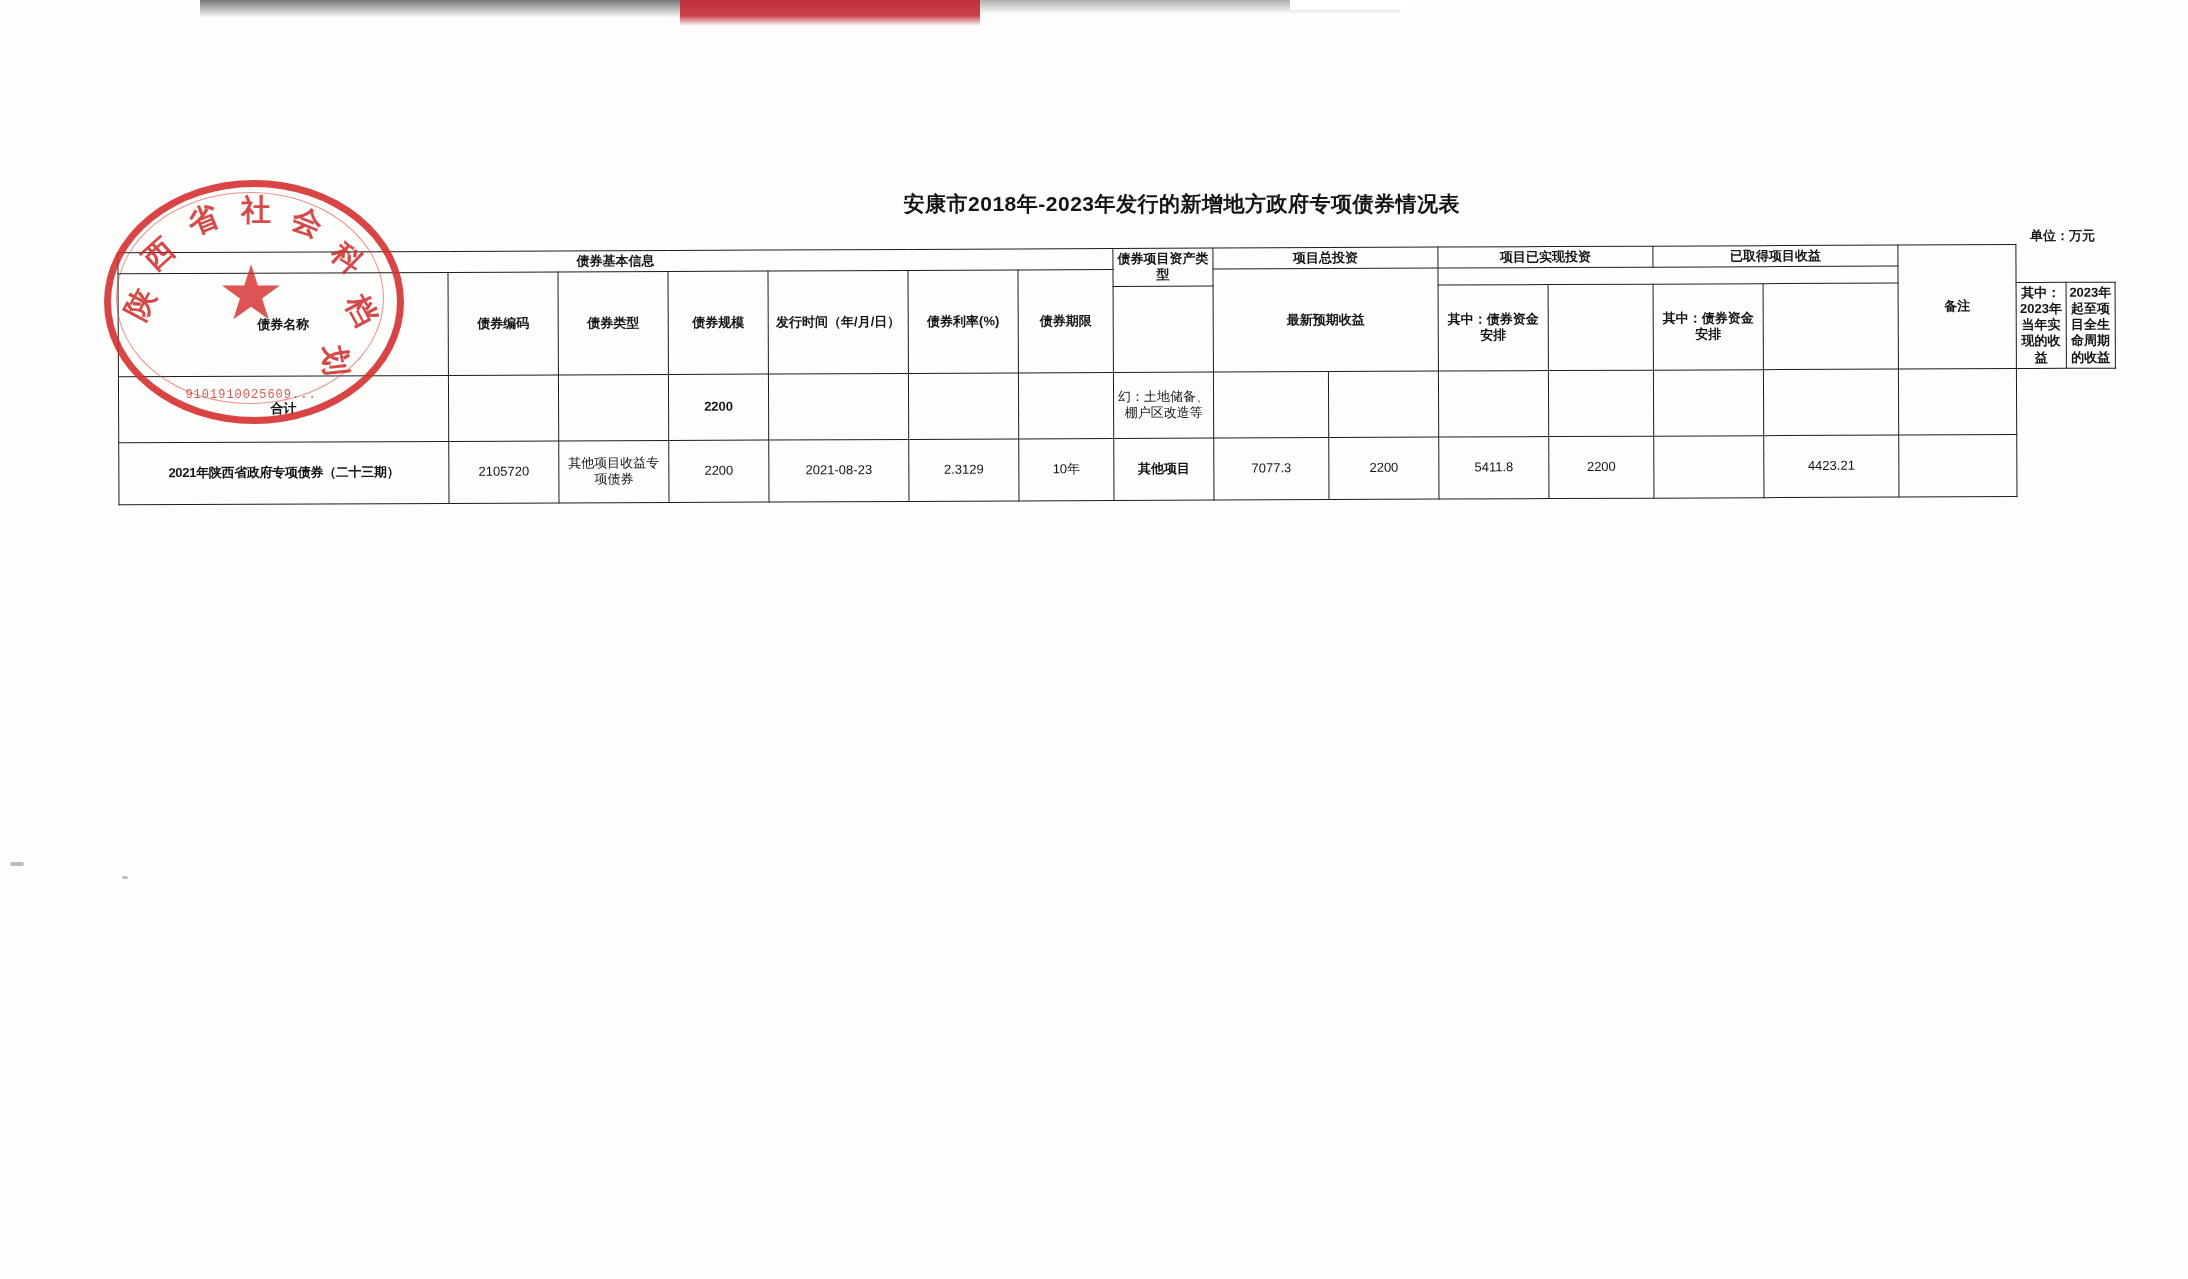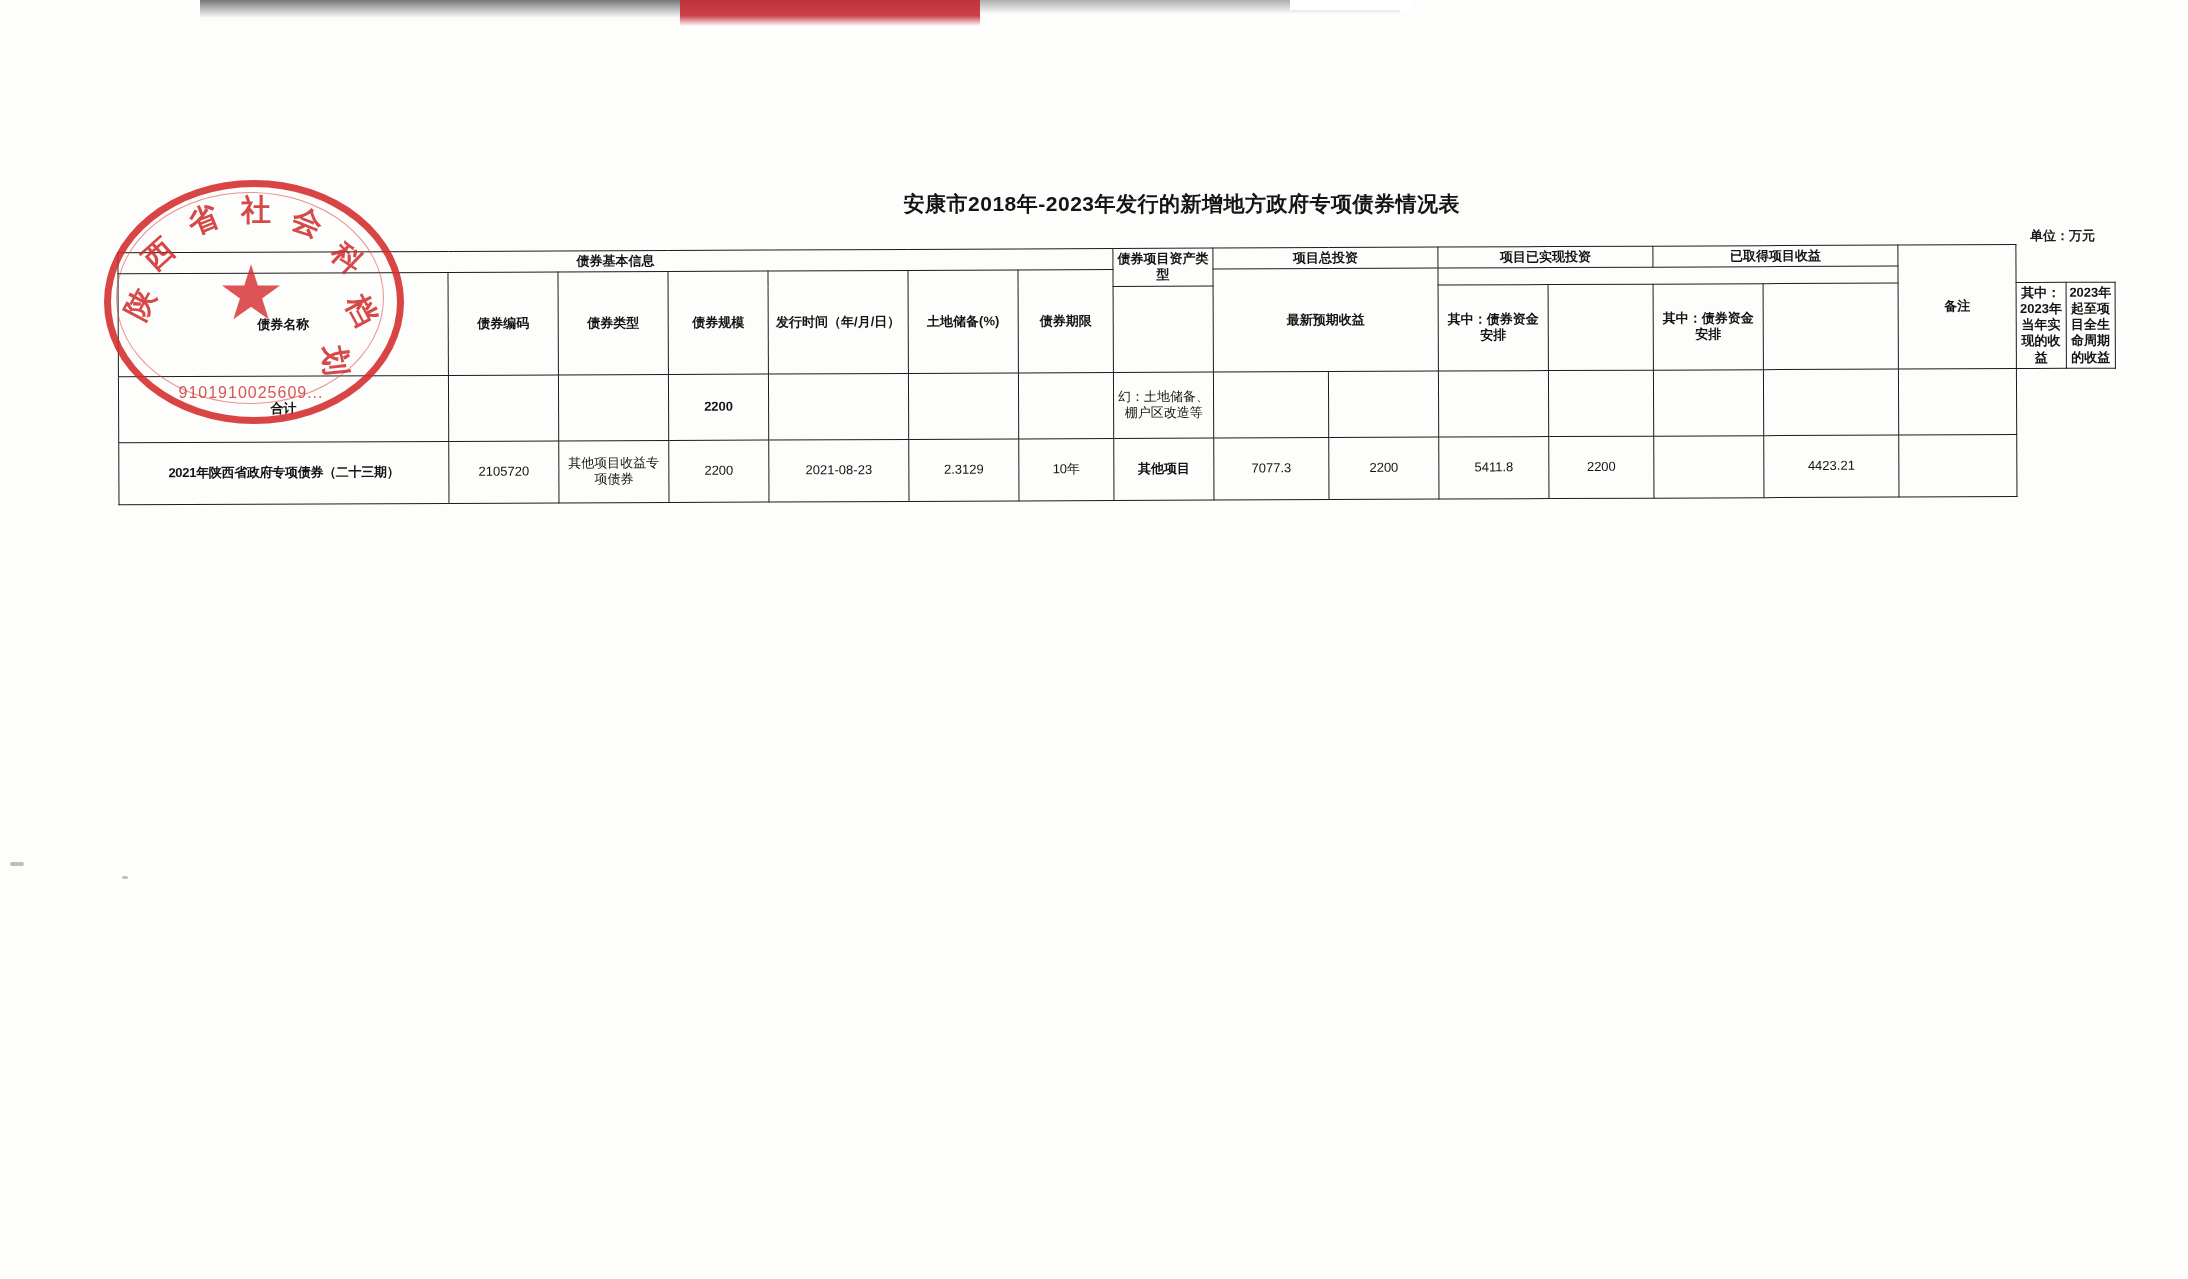--- a/index.html
+++ b/index.html
@@ -195,22 +195,22 @@
     font-size: 30px;
     color: #cf2b2b;
     opacity: .85;
     transform-origin: center center;
   }
   .seal .seal-code {
     position: absolute;
     left: 50%;
     bottom: 22px;
     transform: translateX(-50%);
-    font-family: Liberation Sans, sans-serif;
-    font-size: 16px;
+    font-family: Liberation Mono, monospace;
+    font-size: 12px;
     letter-spacing: 1px;
     color: #cf2b2b;
     opacity: .8;
     white-space: nowrap;
   }
 </style>
 </head>
 <body>
 
 <div class="page-bg"></div>
@@ -255,21 +255,21 @@
         <td class="hd" colspan="2">已取得项目收益</td>
         <td class="hd" rowspan="3">备注</td>
       </tr>
 
       <tr>
         <td class="hd" rowspan="2">债券名称</td>
         <td class="hd" rowspan="2">债券编码</td>
         <td class="hd" rowspan="2">债券类型</td>
         <td class="hd" rowspan="2">债券规模</td>
         <td class="hd" rowspan="2">发行时间（年/月/日）</td>
-        <td class="hd" rowspan="2">土地储备(%)</td>
+        <td class="hd" rowspan="2">债券利率(%)</td>
         <td class="hd" rowspan="2">债券期限</td>
         <td class="hd" rowspan="2" colspan="2">最新预期收益</td>
       </tr>
 
       <tr>
         <td></td>
         <td class="hd-small">其中：债券资金安排</td>
         <td></td>
         <td class="hd-small">其中：债券资金安排</td>
         <td></td>

